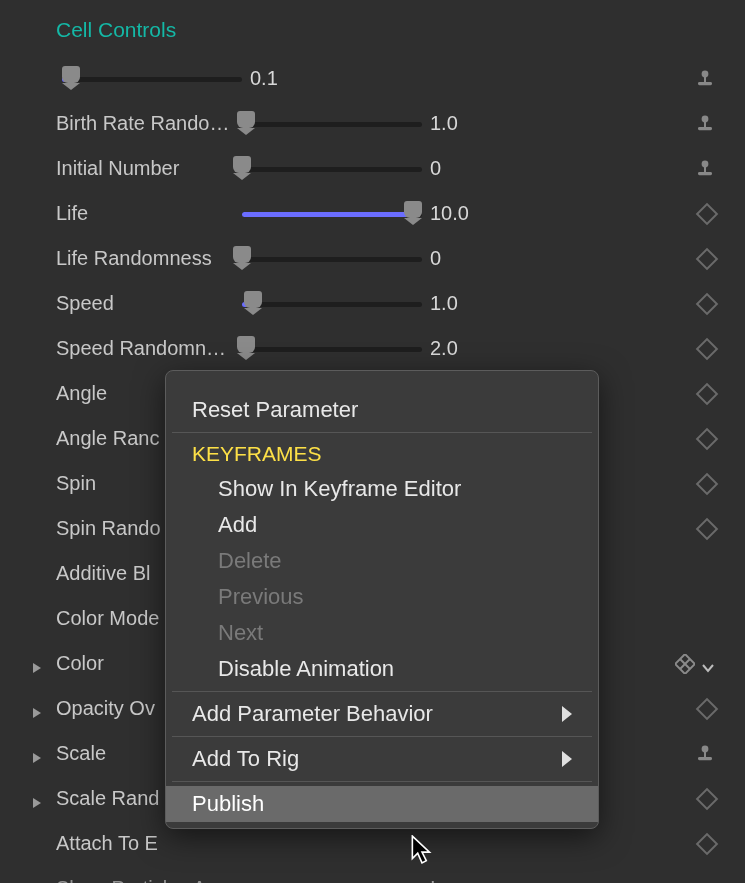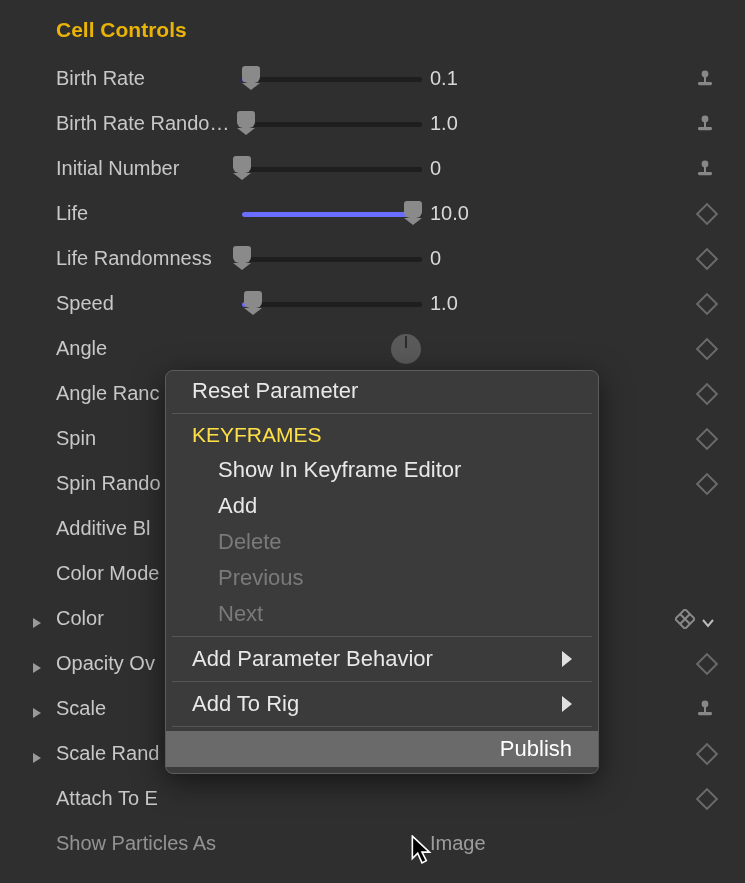--- a/index.html
+++ b/index.html
@@ -11,24 +11,24 @@
     color: #d2d2d2;
     position: relative;
   }
 
   .panel {
     position: relative;
     padding: 18px 0 0 0;
   }
 
   .section-title {
-    color: #eab308;
+    color: #14b8a6;
     font-size: 21px;
     padding: 0 0 14px 56px;
-    font-weight: 700;
+    font-weight: 400;
   }
 
   .row {
     display: flex;
     align-items: center;
     height: 45px;
     padding-left: 56px;
     position: relative;
   }
 
@@ -141,38 +141,37 @@
   
   .ctx {
     position: absolute;
     left: 165px;
     top: 370px;
     width: 434px;
     background: #3b3b3b;
     border: 1px solid #5c5c5c;
     border-radius: 8px;
     box-shadow: 0 8px 30px rgba(0,0,0,.55);
-    padding: 2px 0 6px 0;
+    padding: 21px 0 6px 0;
     color: #e8e8e8;
     font-size: 22px;
   }
   .ctx .item {
     padding: 5px 26px 5px 26px;
     display: flex;
     align-items: center;
     justify-content: space-between;
     white-space: nowrap;
   }
   .ctx .item.indent { padding-left: 52px; align-items: flex-end; }
   .ctx .item.disabled { color: #7a7a7a; }
   .ctx .item.heading { color: #fde047; font-size: 21px; }
   .ctx .item.highlight {
     background: #6a6a6a;
     color: #fff;
-    justify-content: flex-end;
   }
   .ctx .sep {
     height: 1px;
     margin: 4px 6px;
     background: #565656;
   }
   .ctx .sub-arrow {
     width: 0; height: 0;
     border-top: 8px solid transparent;
     border-bottom: 8px solid transparent;
@@ -207,21 +206,20 @@
     margin-left: -1px;
   }
 </style>
 </head>
 <body>
 
 <div class="panel">
   <div class="section-title">Cell Controls</div>
   <div id="rows">
       <div class="row">
-        <span class="label">Birth Rate</span>
         <div class="slider">
           <div class="track-bg"></div>
           <div class="track-fill" style="width: 5%;"></div>
           <div class="thumb" style="left: 5%;"></div>
         </div>
         <span class="value">0.1</span>
         <div class="kf-slot">
           <span class="rig-icon"><svg viewBox="0 0 20 20">
               <circle cx="10" cy="5" r="3.4" fill="#888"></circle>
               <rect x="3" y="13" width="14" height="3.2" rx="1.4" fill="#888"></rect>
@@ -286,20 +284,32 @@
         </div>
       </div>
       <div class="row">
         <span class="label">Speed</span>
         <div class="slider">
           <div class="track-bg"></div>
           <div class="track-fill" style="width: 6%;"></div>
           <div class="thumb" style="left: 6%;"></div>
         </div>
         <span class="value">1.0</span>
+        <div class="kf-slot">
+          <span class="diamond-icon"></span>
+        </div>
+      </div>
+      <div class="row">
+        <span class="label">Speed Randomn…</span>
+        <div class="slider">
+          <div class="track-bg"></div>
+          <div class="track-fill" style="width: 2%;"></div>
+          <div class="thumb" style="left: 2%;"></div>
+        </div>
+        <span class="value">2.0</span>
         <div class="kf-slot">
           <span class="diamond-icon"></span>
         </div>
       </div>
       <div class="row">
         <span class="label">Angle</span>
         <div class="dial"></div>
         <span class="value"></span>
         <div class="kf-slot">
           <span class="diamond-icon"></span>
@@ -430,20 +440,23 @@
   </div>
   <div class="item indent disabled">
     <span>Delete</span>
   </div>
   <div class="item indent disabled">
     <span>Previous</span>
   </div>
   <div class="item indent disabled">
     <span>Next</span>
   </div>
+  <div class="item indent">
+    <span>Disable Animation</span>
+  </div>
   <div class="sep"></div>
   <div class="item">
     <span>Add Parameter Behavior</span>
     <span class="sub-arrow"></span>
   </div>
   <div class="sep"></div>
   <div class="item">
     <span>Add To Rig</span>
     <span class="sub-arrow"></span>
   </div>

